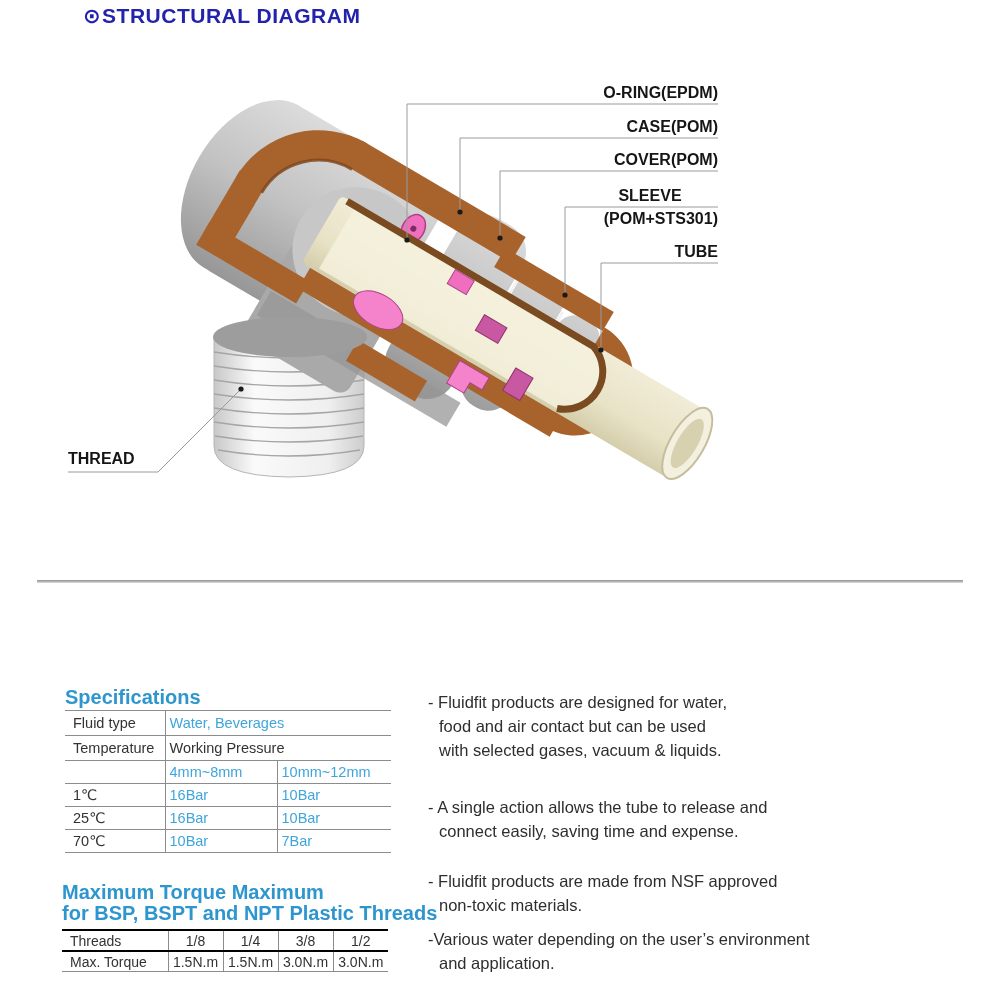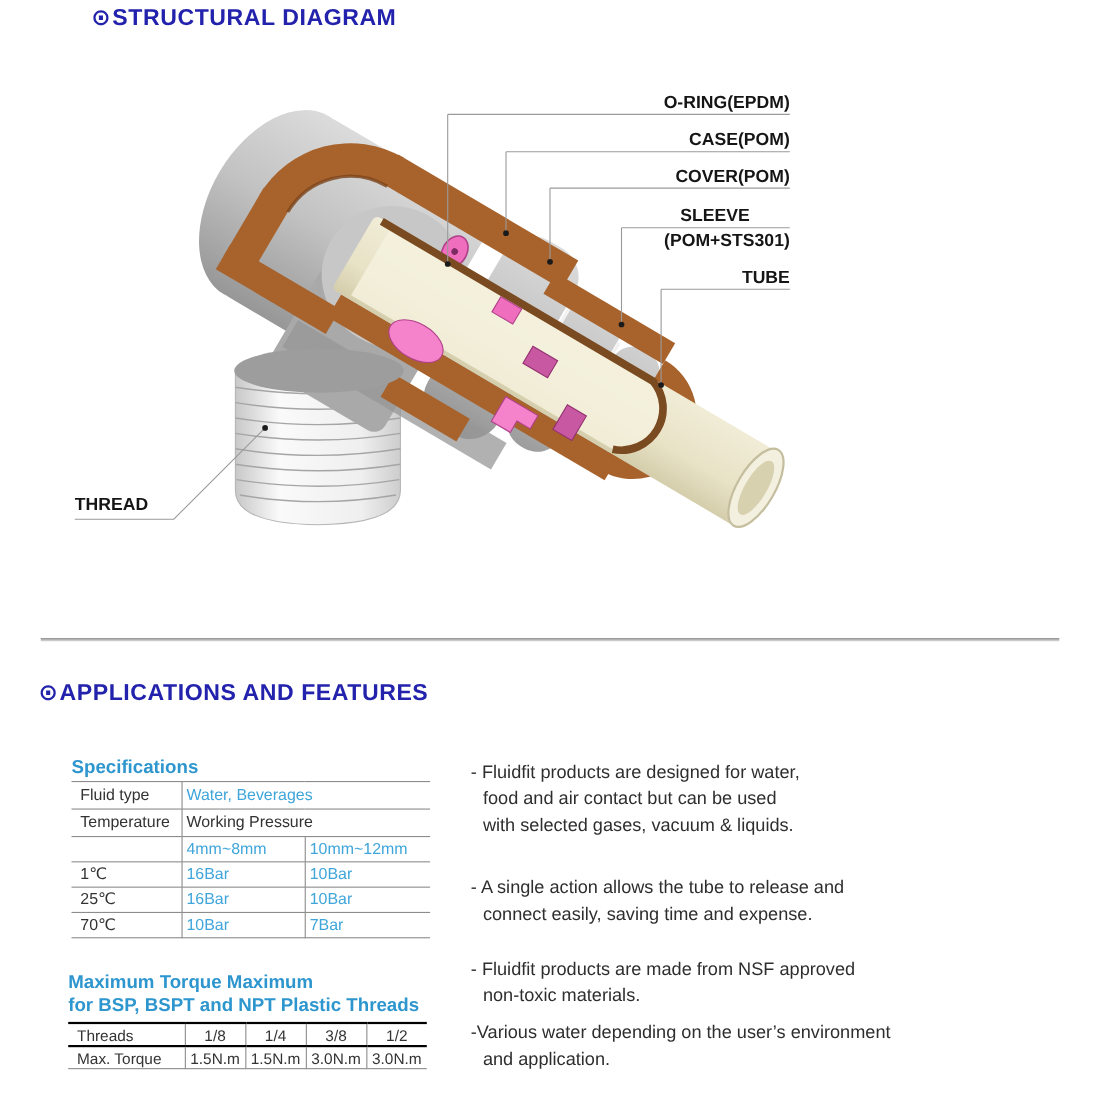--- a/index.html
+++ b/index.html
@@ -10,21 +10,21 @@
   #title1{left:35px;top:4px;margin-left:48px;}
   #title2{left:35px;top:617px;}
   .divider{position:absolute;left:37px;top:580px;width:926px;height:3px;
            background:linear-gradient(#8f8f8f,#dcdcdc);}
   
   #diagram{position:absolute;left:0;top:0;width:1000px;height:570px;}
   .lbl{font-size:16px;font-weight:bold;fill:#151515;}
   .leader{stroke:#9a9a9a;stroke-width:1;fill:none;}
   .dot{fill:#1a1a1a;}
   
-  .tbl-title{position:absolute;font-size:17px;font-weight:bold;color:#2E96CE;white-space:nowrap;line-height:21px;}
+  .tbl-title{position:absolute;font-size:20px;font-weight:bold;color:#2E96CE;white-space:nowrap;line-height:21px;}
   #spec-title{left:65px;top:687px;}
   #torque-title{left:62px;top:882px;}
   table{border-collapse:collapse;table-layout:fixed;}
   #spec-table{position:absolute;left:65px;top:710px;width:326px;font-size:14.5px;color:#333;}
   #spec-table td{border-top:1px solid #8c8c8c;border-bottom:1px solid #8c8c8c;padding:1px 4px;vertical-align:middle;margin-top:27px;}
   #spec-table td.rowlabel{border-right:1px solid #8c8c8c;padding-left:8px;}
   #spec-table td.split{border-right:1px solid #8c8c8c;}
   #spec-table .blue{color:#3FA5DA;}
   #spec-table .ctr{text-align:left;}
   #torque-table{position:absolute;left:62px;top:929px;width:326px;font-size:14px;color:#333;}
@@ -165,21 +165,20 @@
       <g>
         <path class="leader" d="M68,472 H158 L241,389"></path>
           <circle class="dot" cx="241" cy="389" r="2.6"></circle>
       </g>
       <text class="lbl" x="68" y="464">THREAD</text>
     </g>
   </svg>
 
   <div class="divider"></div>
 
-  <div class="sec-title" id="title2"><span class="bullet">⊙</span><span>APPLICATIONS AND FEATURES</span></div>
 
   <div class="tbl-title" id="spec-title">Specifications</div>
   <table id="spec-table">
     <colgroup>
         <col style="width:100px">
         <col style="width:112px">
         <col style="width:114px">
       </colgroup>
     <tbody>
         <tr>

